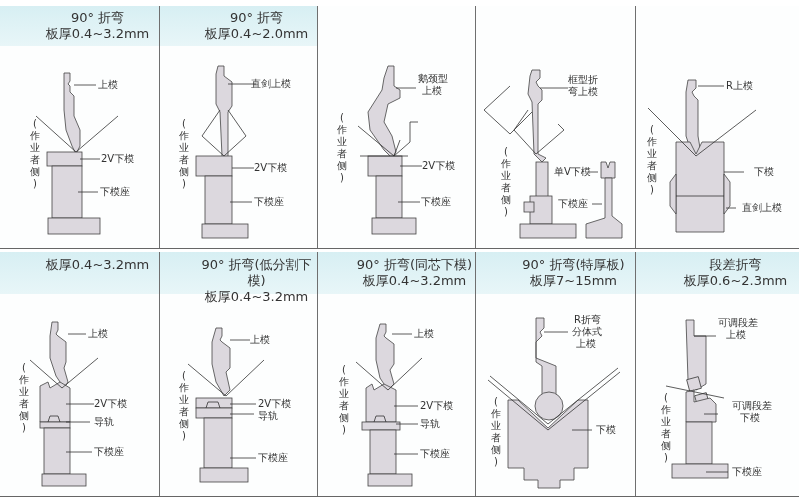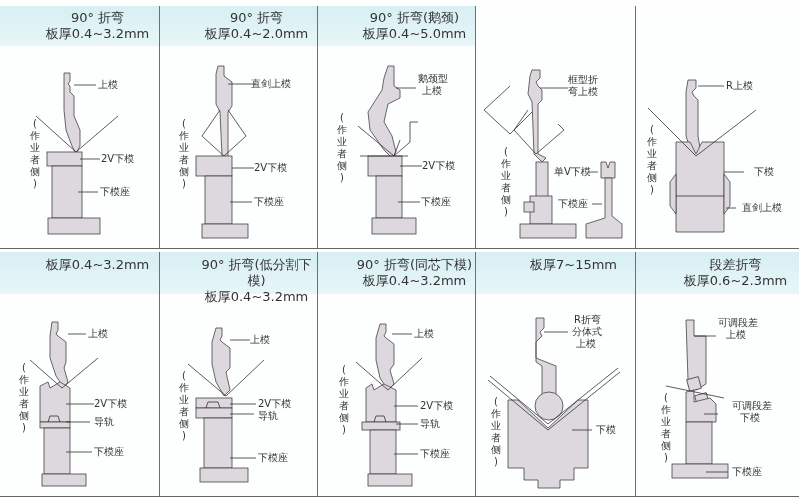--- a/index.html
+++ b/index.html
@@ -73,24 +73,20 @@
           <line x1="70" y1="196" x2="92" y2="196"></line>
         </g>
       </svg>
       <div class="side" style="left:18px;top:112px">(<br>作<br>业<br>者<br>侧<br>)</div>
       <div class="lbl" style="left:91px;top:72px">直剑上模</div>
       <div class="lbl" style="left:94px;top:156px">2V下模</div>
       <div class="lbl" style="left:94px;top:190px">下模座</div>
     </div>
 
     <div class="cell" style="left:318px;width:158px">
-      <div class="hdr">
-        <span>90° 折弯(鹅颈)</span>
-        <span>板厚0.4~5.0mm</span>
-      </div>
       <svg width="158" height="242">
         <g fill="#dcd8de" stroke="#444" stroke-width="0.8">
           <path d="M70 60 L76 60 L76 80 L82 84 L82 92 L70 98 L66 116 L74 130 L78 146 L74 152 L66 144 L52 124 L50 106 L64 84 L66 72 Z"></path>
           <rect x="50" y="150" width="34" height="20"></rect>
           <rect x="58" y="170" width="26" height="42"></rect>
           <rect x="54" y="212" width="44" height="16"></rect>
         </g>
         <g stroke="#333" stroke-width="0.8" fill="none">
           <line x1="40" y1="120" x2="76" y2="150"></line>
           <line x1="76" y1="150" x2="82" y2="134"></line>
@@ -244,20 +240,21 @@
       </svg>
       <div class="side" style="left:20px;top:112px">(<br>作<br>业<br>者<br>侧<br>)</div>
       <div class="lbl" style="left:96px;top:76px">上模</div>
       <div class="lbl" style="left:102px;top:148px">2V下模</div>
       <div class="lbl" style="left:102px;top:166px">导轨</div>
       <div class="lbl" style="left:102px;top:196px">下模座</div>
     </div>
 
     <div class="cell" style="left:476px;width:160px">
       <div class="hdr">
+        <span>90° 折弯(特厚板)</span>
         <span>板厚7~15mm</span>
       </div>
       <svg width="160" height="244">
         <g fill="#dcd8de" stroke="#444" stroke-width="0.8">
           <path d="M60 66 L68 66 L68 76 L64 80 L66 84 L60 90 L60 106 L80 114 L80 146 L66 146 L66 114 L60 110 Z"></path>
           <circle cx="73" cy="154" r="14"></circle>
           <path d="M32 148 L42 148 L72 176 L102 148 L112 148 L112 216 L98 216 L98 228 L84 228 L84 236 L62 236 L62 228 L48 228 L48 216 L32 216 Z"></path>
         </g>
         <g stroke="#333" stroke-width="0.8" fill="none">
           <polyline points="12,128 72,178 144,120"></polyline>

